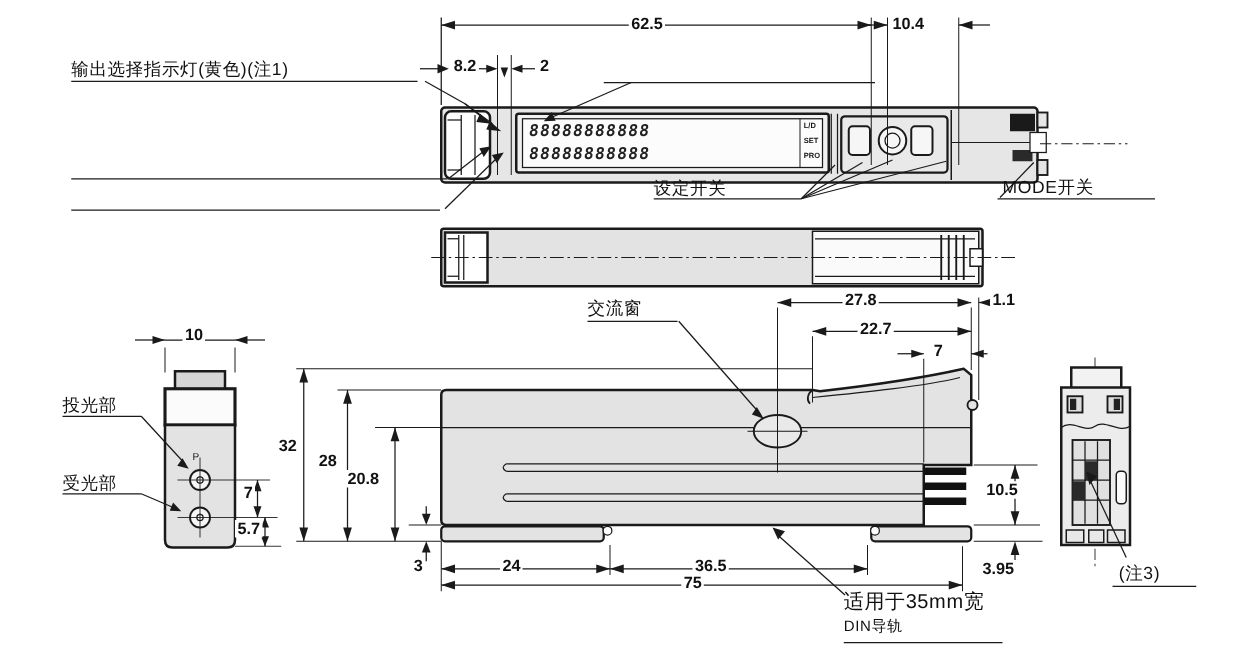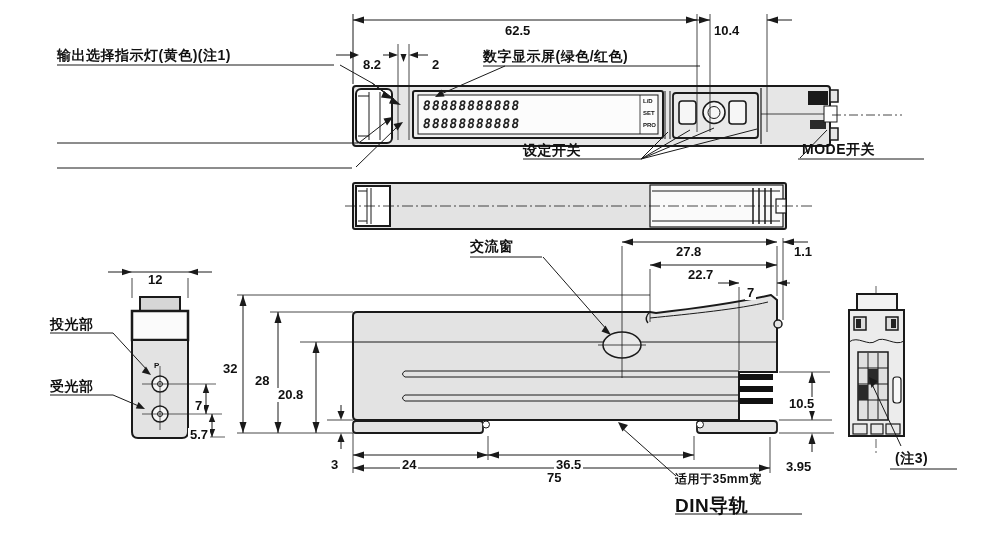--- a/index.html
+++ b/index.html
@@ -1,20 +1,20 @@
 <!DOCTYPE html>
 <html><head>
 <meta charset="utf-8">
 <style>
   html,body{margin:0;padding:0;background:#fff;}
   #canvas{position:relative;width:988px;height:534px;background:#fff;overflow:hidden;
           font-family:"Liberation Sans","DejaVu Sans",sans-serif;color:#111;}
   #geom{position:absolute;left:0;top:0;}
-  .lbl{position:absolute;font-size:14px;font-weight:bold;white-space:nowrap;letter-spacing:0.5px;}
-  .dtx{position:absolute;font-size:13px;font-weight:bold;background:#fff;padding:0 2px;white-space:nowrap;line-height:14px;margin-top:12px;}
+  .lbl{position:absolute;font-size:14px;font-weight:normal;white-space:nowrap;letter-spacing:0.5px;}
+  .dtx{position:absolute;font-size:13px;font-weight:bold;background:#fff;padding:0 2px;white-space:nowrap;line-height:14px;}
   .digits{position:absolute;font-family:"DejaVu Sans Mono",monospace;font-size:13px;font-weight:bold;
           letter-spacing:1px;color:#222;transform:skewX(-8deg);line-height:13px;}
   .legend{position:absolute;font-size:6px;font-weight:bold;line-height:7px;color:#111;}
 </style>
 </head>
 <body>
 
 <div id="canvas">
 
 <svg id="geom" width="988" height="534" viewBox="0 0 988 534">
@@ -291,28 +291,27 @@
       <rect x="886" y="424" width="14" height="10" fill="#e8e8e8" stroke-width="1.2"></rect>
 
       <line x1="871" y1="382" x2="901" y2="446"></line>
       <polygon points="869,377 877.5,381 871.5,388" fill="#1a1a1a" stroke="none"></polygon>
       <line x1="890" y1="469" x2="957" y2="469"></line>
     </g>
   </g>
 </svg>
 
 <div class="lbl" style="left:57px;top:47px">输出选择指示灯(黄色)(注1)</div>
-<div class="lbl" style="left:483px;top:48px">数字显示屏(绿色/红色)</div>
 <div class="lbl" style="left:523px;top:142px">设定开关</div>
 <div class="lbl" style="left:802px;top:141px">MODE开关</div>
 <div class="lbl" style="left:470px;top:238px">交流窗</div>
 <div class="lbl" style="left:50px;top:316px">投光部</div>
 <div class="lbl" style="left:50px;top:378px">受光部</div>
-<div class="lbl" style="left:675px;top:471px;font-size:12px">适用于35mm宽</div>
-<div class="lbl" style="left:675px;top:493px;font-size:19px">DIN导轨</div>
+<div class="lbl" style="left:675px;top:471px;font-size:16px">适用于35mm宽</div>
+<div class="lbl" style="left:675px;top:493px;font-size:12px">DIN导轨</div>
 <div class="lbl" style="left:895px;top:450px">(注3)</div>
 <div class="lbl" style="left:154px;top:361px;font-size:8px">P</div>
 
 <div class="dtx" style="left:503px;top:12px">62.5</div>
 <div class="dtx" style="left:712px;top:12px">10.4</div>
 <div class="dtx" style="left:361px;top:46px">8.2</div>
 <div class="dtx" style="left:430px;top:46px">2</div>
 <div class="dtx" style="left:674px;top:233px">27.8</div>
 <div class="dtx" style="left:792px;top:233px">1.1</div>
 <div class="dtx" style="left:686px;top:256px">22.7</div>
@@ -320,21 +319,21 @@
 <div class="dtx" style="left:221px;top:350px">32</div>
 
 <div class="dtx" style="left:253px;top:362px">28</div>
 <div class="dtx" style="left:276px;top:376px">20.8</div>
 <div class="dtx" style="left:329px;top:446px">3</div>
 <div class="dtx" style="left:400px;top:446px">24</div>
 <div class="dtx" style="left:554px;top:446px">36.5</div>
 <div class="dtx" style="left:545px;top:459px">75</div>
 <div class="dtx" style="left:787px;top:385px">10.5</div>
 <div class="dtx" style="left:784px;top:448px">3.95</div>
-<div class="dtx" style="left:146px;top:261px">12</div>
+<div class="dtx" style="left:146px;top:261px">10</div>
 <div class="dtx" style="left:193px;top:387px">7</div>
 <div class="dtx" style="left:188px;top:416px">5.7</div>
 
 <div class="digits" style="left:423px;top:99px">88888888888</div>
 <div class="digits" style="left:423px;top:117px">88888888888</div>
 <div class="legend" style="left:643px;top:98px">L/D</div>
 <div class="legend" style="left:643px;top:110px">SET</div>
 <div class="legend" style="left:643px;top:122px">PRO</div>
 
 </div>

